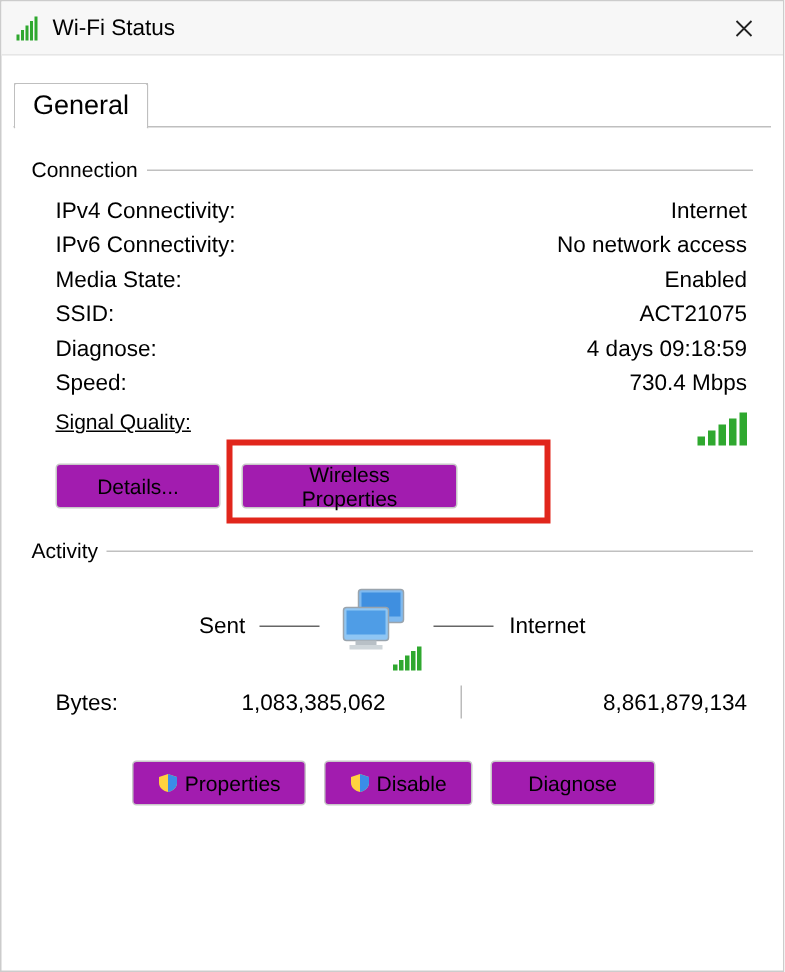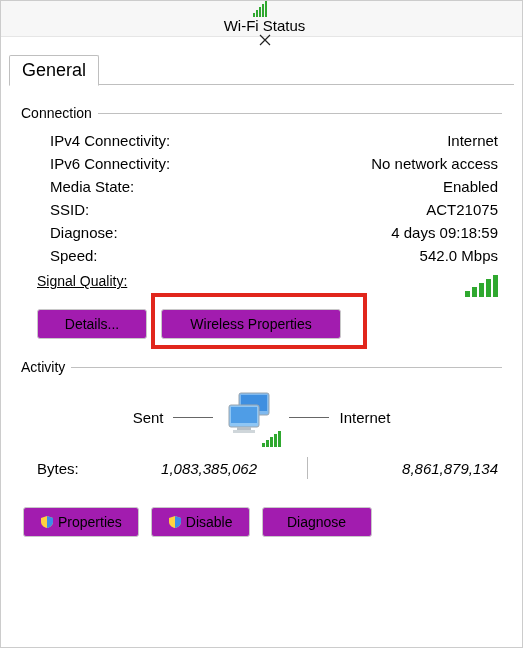--- a/index.html
+++ b/index.html
@@ -21,21 +21,20 @@
     display: flex;
     flex-direction: column;
   }
   .titlebar {
     height: 36px;
     background: #f7f7f7;
     border-bottom: 1px solid #e6e6e6;
     display: flex;
     align-items: center;
     padding: 0 4px 0 10px;
-    flex-direction: column;
   }
   .titlebar .icon {
     width: 16px; height: 16px;
     margin-right: 8px;
     display: flex; align-items: flex-end; gap: 1px;
   }
   .titlebar .title { flex: 1; font-size: 15px; }
   .titlebar .close {
     width: 44px; height: 30px;
     display: flex; align-items: center; justify-content: center;
@@ -82,21 +81,20 @@
     flex: 1;
     height: 1px;
     background: #c0c0c0;
   }
   .kv-rows { padding: 0 4px 0 16px; }
   .kv {
     display: flex;
     justify-content: space-between;
     padding: 3px 0;
     font-size: 15px;
-    margin-left: 13px;
   }
   .kv .k, .kv .v { white-space: nowrap; }
   .sigrow {
     display: flex;
     justify-content: space-between;
     align-items: flex-start;
     padding: 6px 0 2px 0;
     text-decoration: underline;
   }
   .sig-icon {
@@ -147,29 +145,29 @@
     align-items: center;
     padding: 6px 4px 10px 16px;
     font-size: 15px;
   }
   .bytes-row .lbl { width: 80px; }
   .bytes-row .vals {
     flex: 1;
     display: flex;
     align-items: center;
     justify-content: space-between;
-    font-style: italic;
   }
   .bytes-row .sep {
     width: 1px; height: 22px; background: #bbb;
   }
   .bottom-row1 {
     display: flex;
     gap: 12px;
     padding: 18px 0 0 2px;
+    justify-content: center;
   }
   .shield {
     width: 14px; height: 14px;
   }
   .footer {
     display: flex;
     justify-content: flex-end;
     padding: 14px 16px;
   }
   .footer .btn { width: 90px; }
@@ -227,37 +225,37 @@
       <div class="kv">
           <span class="k">SSID:</span>
           <span class="v">ACT21075</span>
         </div>
       <div class="kv">
           <span class="k">Diagnose:</span>
           <span class="v">4 days 09:18:59</span>
         </div>
       <div class="kv">
           <span class="k">Speed:</span>
-          <span class="v">542.0 Mbps</span>
+          <span class="v">730.4 Mbps</span>
         </div>
       <div class="sigrow">
         <span>Signal Quality:</span>
         <div class="sig-icon">
           <div style="height:6px"></div>
           <div style="height:10px"></div>
           <div style="height:14px"></div>
           <div style="height:18px"></div>
           <div style="height:22px"></div>
         </div>
       </div>
     </div>
 
     <div class="btn-row" style="position:relative">
       <button class="btn" style="width:110px">Details...</button>
-      <button class="btn" style="width:180px">Wireless Properties</button>
+      <button class="btn" style="width:144px">Wireless Properties</button>
       <div class="highlight-box" style="left:130px; top:-6px; width:216px; height:56px;"></div>
     </div>
 
     <div class="group-header" style="margin-top:16px;">
       <span>Activity</span>
       <div class="line"></div>
     </div>
 
     <div class="activity">
       <span class="lbl">Sent</span>

